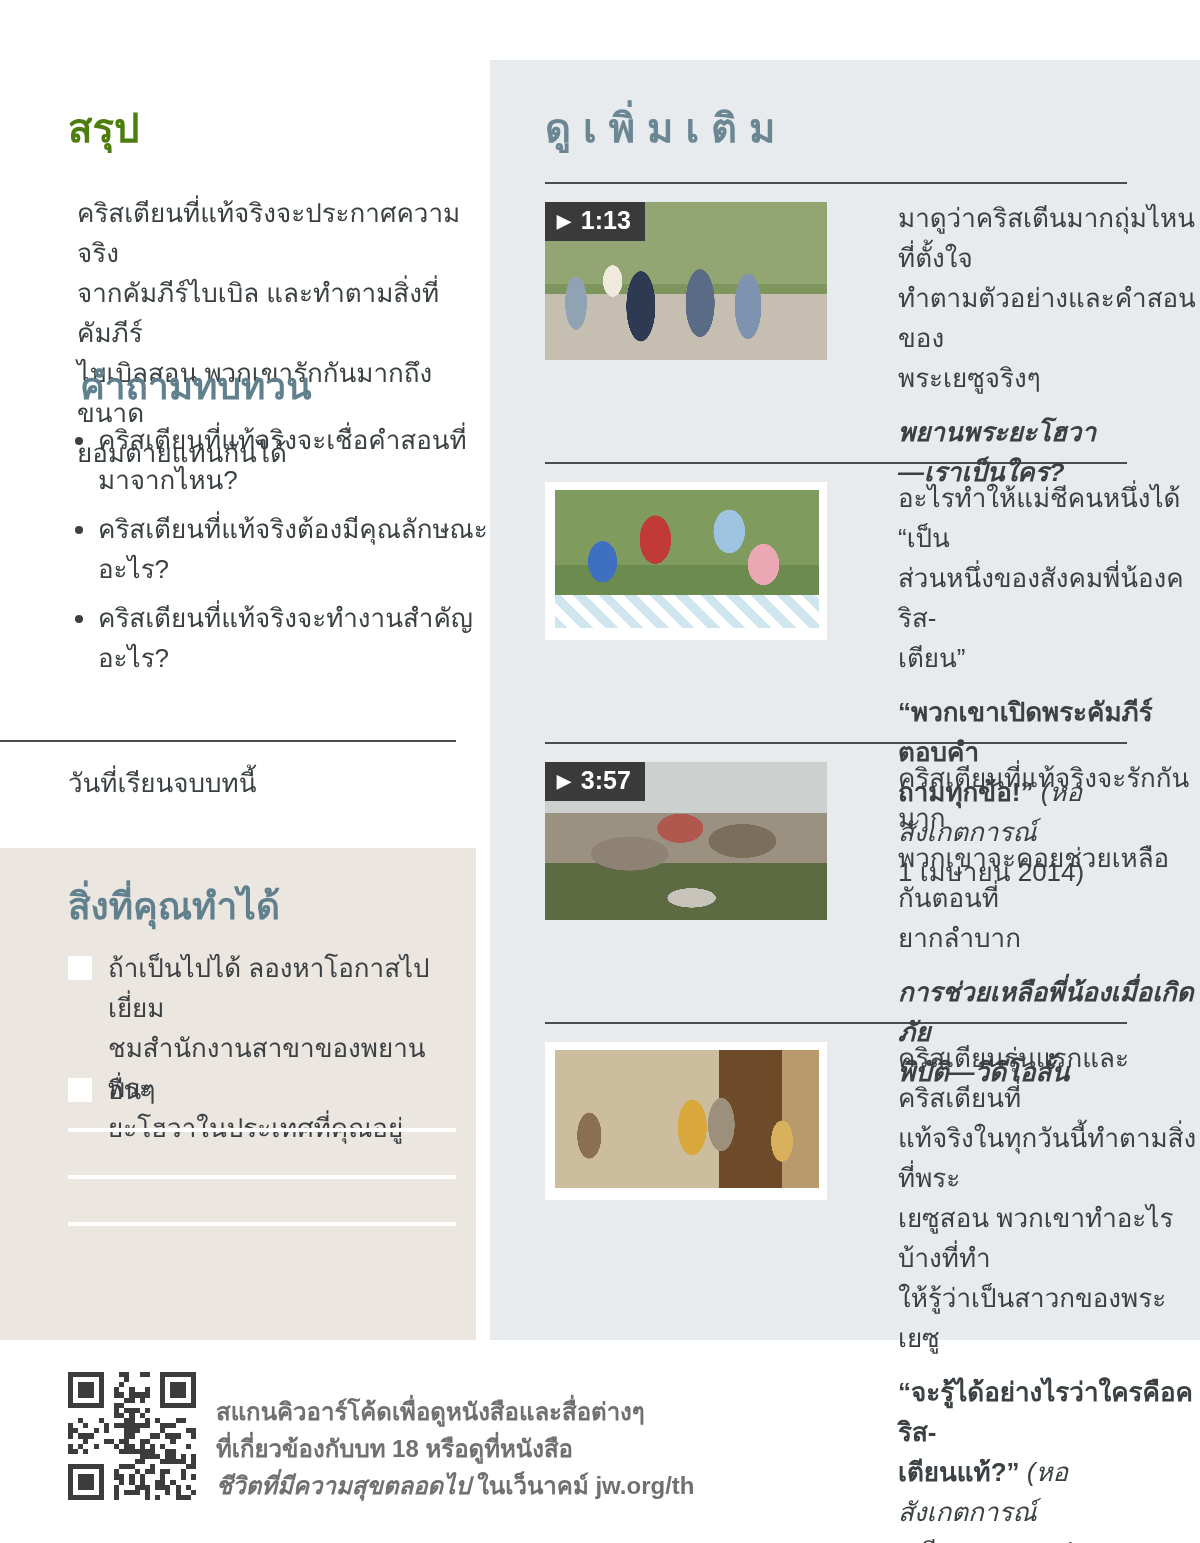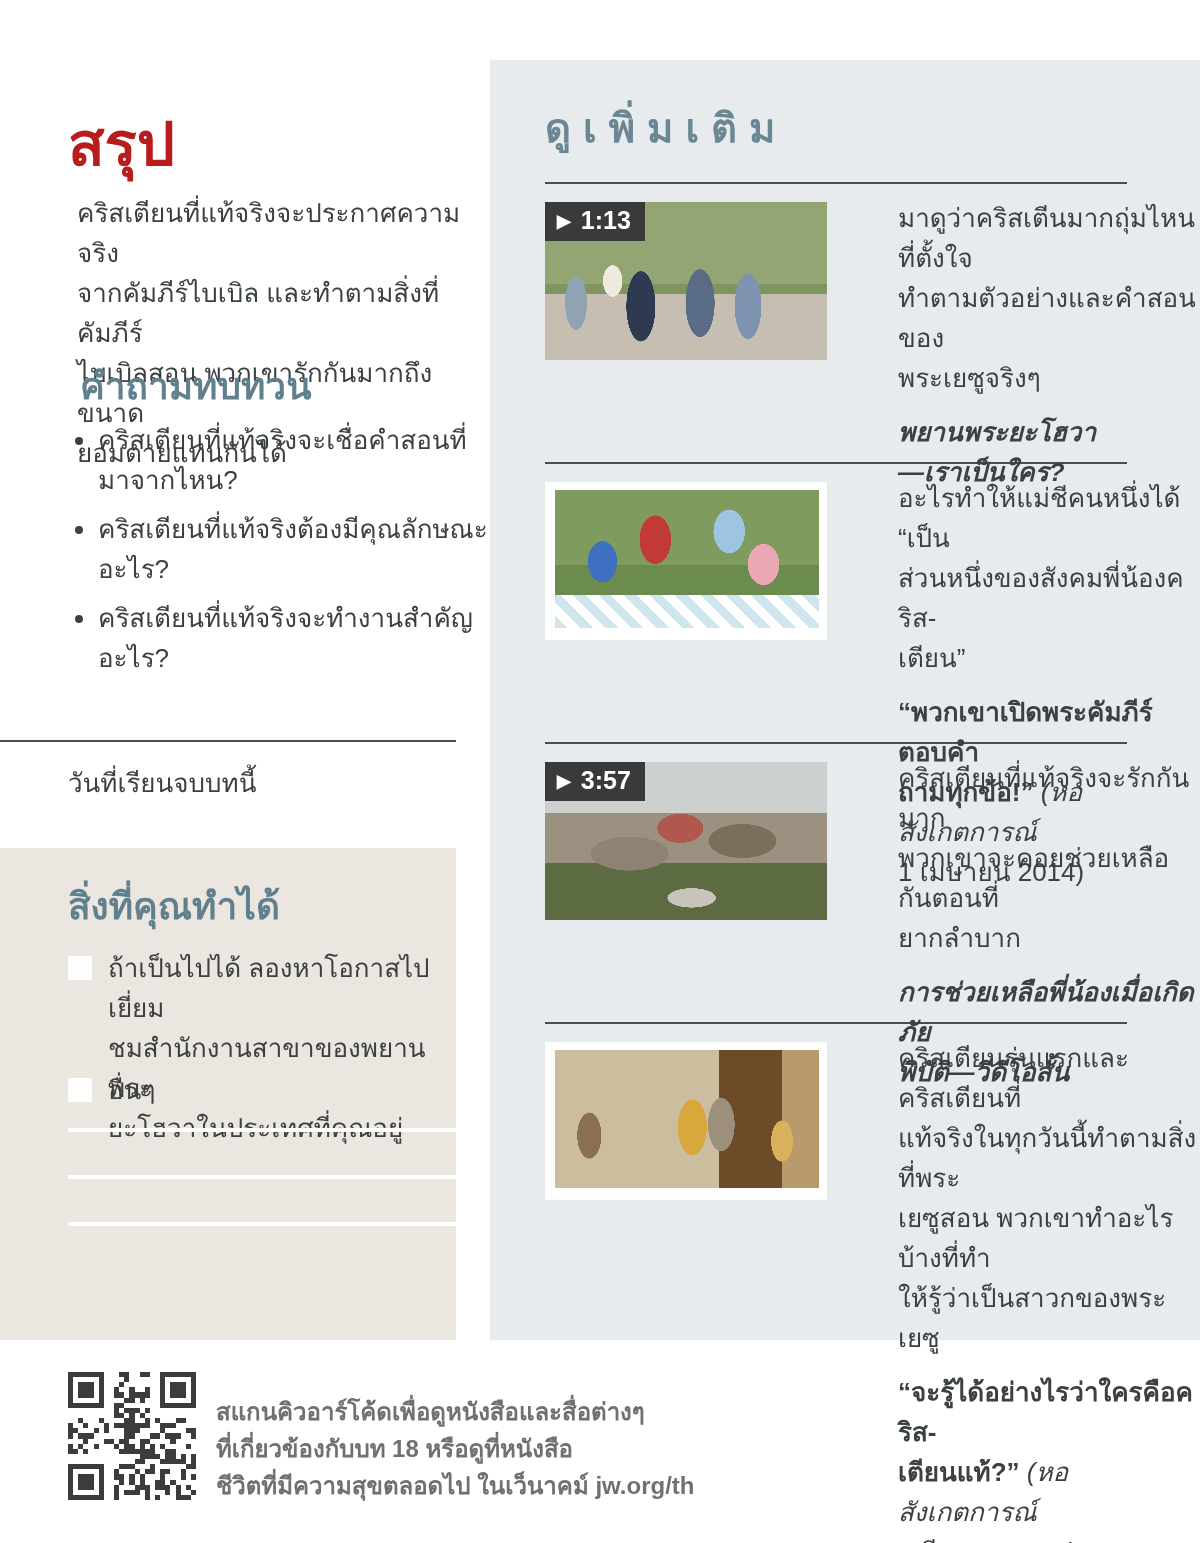--- a/index.html
+++ b/index.html
@@ -1,31 +1,31 @@
 <!DOCTYPE html>
 <html><head>
 <meta charset="utf-8">
 <style>
   html,body{margin:0;padding:0;background:#fff;}
   .page{position:relative;width:1200px;height:1543px;background:#ffffff;overflow:hidden;
         font-family:"Liberation Sans",sans-serif;color:#3b4043;}
   .pre{white-space:pre-line;}
 
   
-  .h-coral{position:absolute;left:68px;top:96px;font-size:60px;font-weight:bold;color:#b91c1c;margin:0;}
+  .h-coral{position:absolute;left:68px;top:96px;font-size:40px;font-weight:bold;color:#4d7c0f;margin:0;}
   .summary-text{position:absolute;left:68px;top:184px;width:410px;font-size:26px;line-height:40px;margin:9px;}
   .h-slate{font-size:37px;font-weight:bold;color:#60808d;margin:0;}
   .h-review{position:absolute;left:80px;top:356px;}
   .review-list{position:absolute;left:68px;top:420px;width:400px;margin:0;padding:0 0 0 30px;}
   .review-list li{font-size:26px;line-height:40px;margin:0 0 9px 0;}
   .left-divider{position:absolute;left:0;top:740px;width:456px;height:0;border:none;border-top:2px solid #4c4c4c;margin:0;}
   .date-label{position:absolute;left:68px;top:762px;font-size:26px;margin:0;}
 
   
-  .todo-box{position:absolute;left:0;top:848px;width:456px;height:492px;background:#ece6e1;}
+  .todo-box{position:absolute;left:0;top:848px;width:456px;height:492px;background:#ece6e1;padding-left:20px;}
   .h-todo{position:absolute;left:68px;top:28px;}
   .todo-item{position:absolute;left:68px;display:flex;align-items:flex-start;gap:16px;width:372px;}
   .todo-item-1{top:100px;}
   .todo-item-2{top:222px;}
   .todo-check{flex:0 0 24px;width:24px;height:24px;background:#ffffff;margin-top:8px;}
   .todo-text{font-size:26px;line-height:40px;margin:0;}
   .answer-line{position:absolute;left:68px;width:388px;height:4px;background:#ffffff;}
   .line-1{top:280px;}.line-2{top:327px;}.line-3{top:374px;}
 
   
@@ -73,21 +73,21 @@
   .title{font-size:26px;line-height:40px;font-weight:bold;margin:14px 0 0 0;}
   .title-italic{font-style:italic;}
   .src-italic{font-style:italic;font-weight:normal;}
   .src-rest{font-weight:normal;}
 
   
   .qr{position:absolute;left:68px;top:1372px;width:128px;height:128px;}
   .qr svg{display:block;width:128px;height:128px;}
   .qr-caption{position:absolute;left:216px;top:1393px;width:560px;font-size:24px;line-height:37px;
               color:#707070;font-weight:bold;margin:0;}
-  .cap-italic{margin-top:24px;}
+  .cap-italic{font-style:italic;margin-top:24px;}
 </style>
 </head>
 <body>
 
 <div class="page">
 
   <h1 class="h-coral">สรุป</h1>
   <p class="summary-text pre">คริสเตียนที่แท้จริงจะประกาศความจริง
 จากคัมภีร์ไบเบิล และทำตามสิ่งที่คัมภีร์
 ไบเบิลสอน พวกเขารักกันมากถึงขนาด

